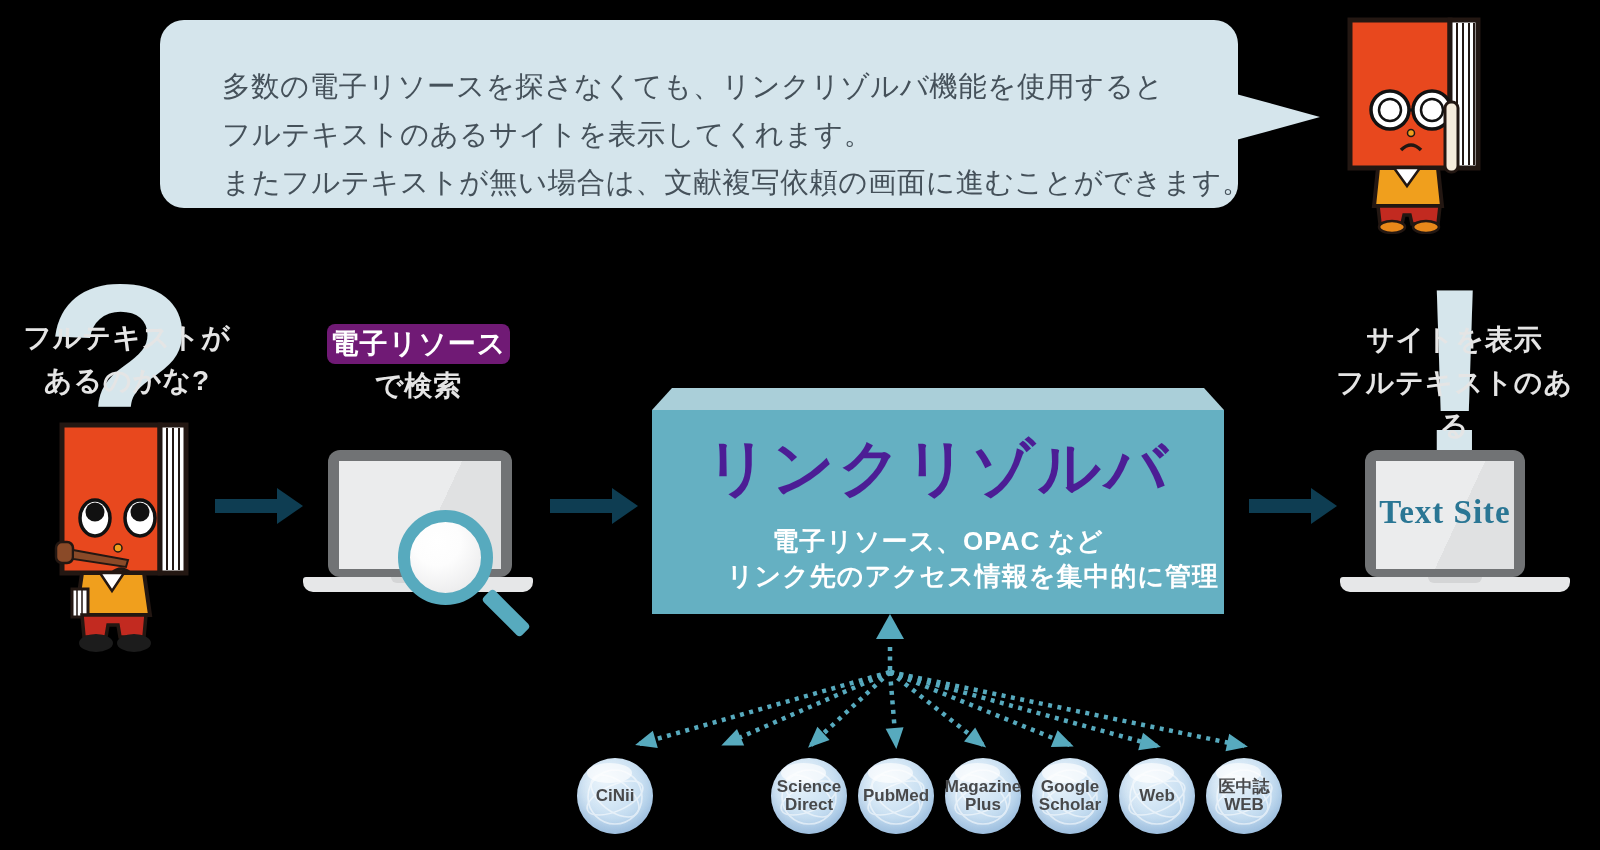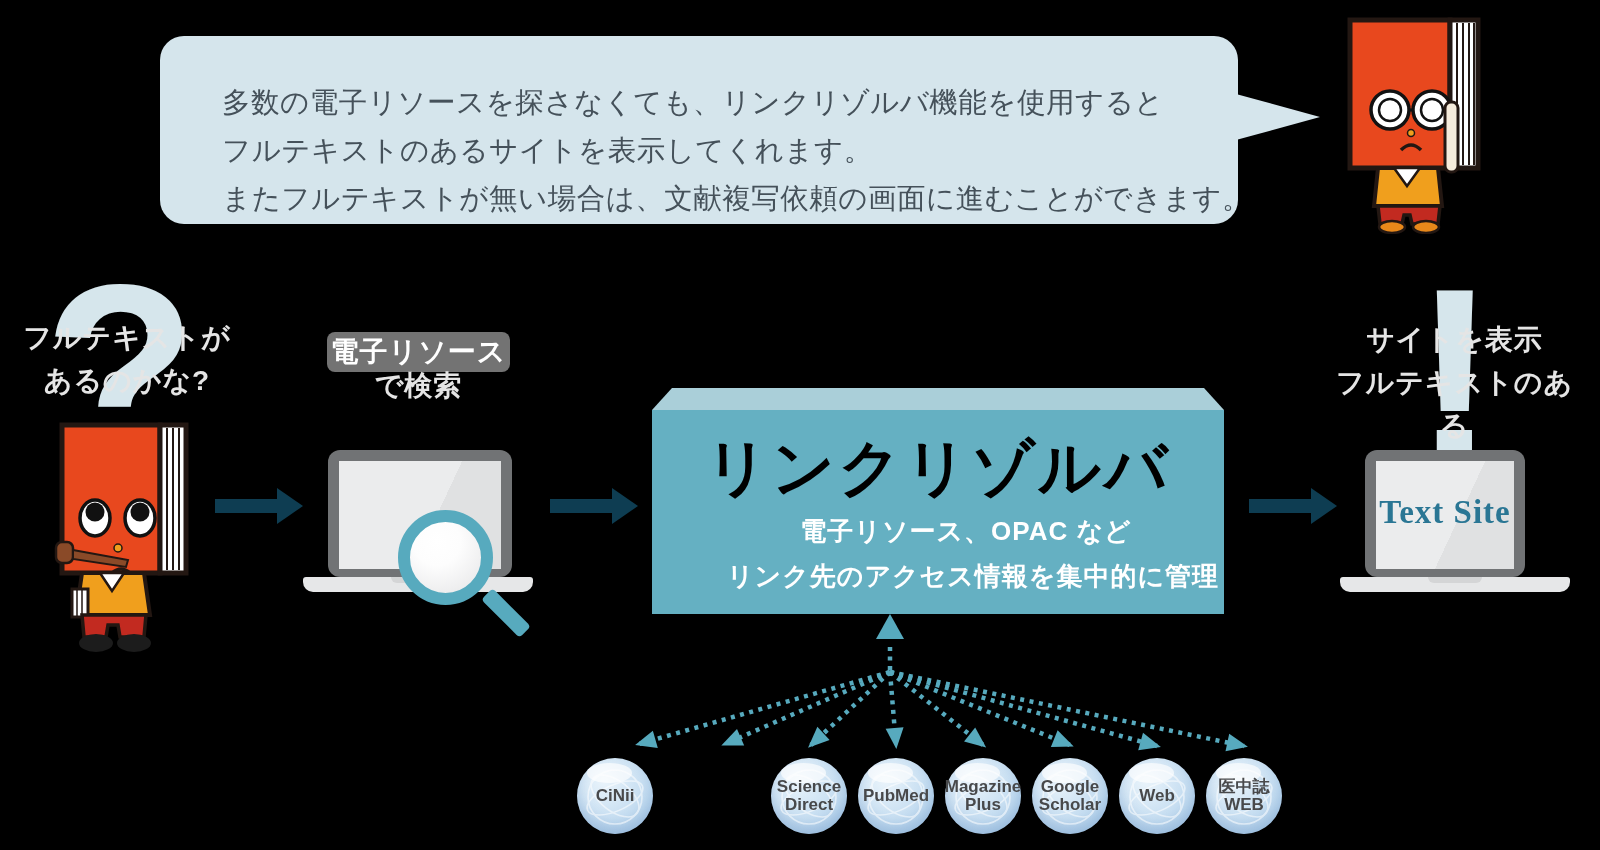--- a/index.html
+++ b/index.html
@@ -4,21 +4,21 @@
 <style>
   html,body{margin:0;padding:0;background:#000;}
   #stage{
     position:relative;width:1600px;height:850px;overflow:hidden;background:#000;
     font-family:"Liberation Sans","DejaVu Sans",sans-serif;
   }
   
   .bubble{
     position:absolute;left:160px;top:20px;width:1078px;height:188px;
     background:#d5e5ec;border-radius:24px;box-sizing:border-box;
-    padding:42px 60px 0 62px;z-index:2;margin-top:16px;
+    padding:42px 60px 0 62px;z-index:2;
   }
   .bubble-line{color:#45515a;font-size:28.5px;line-height:48px;font-weight:500;letter-spacing:.5px;white-space:nowrap;}
   .bubble-tail{
     position:absolute;left:1236px;top:94px;width:0;height:0;z-index:2;
     border-top:23px solid transparent;border-bottom:23px solid transparent;
     border-left:84px solid #d5e5ec;
   }
   
   .big-mark{
     position:absolute;z-index:1;color:#d6e6ec;font-size:250px;line-height:250px;
@@ -27,22 +27,22 @@
   
   .caption{position:absolute;z-index:4;color:#e5e5e5;font-weight:bold;font-size:28px;line-height:43px;text-align:center;letter-spacing:1px;}
   
   .solid-arrow{position:absolute;width:88px;height:36px;z-index:3;}
   .solid-arrow .shaft{position:absolute;left:0;top:11px;width:64px;height:14px;background:#0e3d52;}
   .solid-arrow .head{position:absolute;left:62px;top:0;width:0;height:0;
     border-top:18px solid transparent;border-bottom:18px solid transparent;border-left:26px solid #0e3d52;}
   
   .badge{
     position:absolute;left:327px;top:324px;width:183px;height:40px;z-index:3;
-    background:#737373;border-radius:8px;color:#fff;font-size:28px;font-weight:bold;
-    display:flex;align-items:center;justify-content:center;letter-spacing:1px;margin-top:8px;
+    background:#701a75;border-radius:8px;color:#fff;font-size:28px;font-weight:bold;
+    display:flex;align-items:center;justify-content:center;letter-spacing:1px;
   }
   
   .laptop{position:absolute;z-index:2;}
   .lap-screen{position:absolute;background:#717375;border-radius:12px;}
   .lap-inner{position:absolute;left:11px;top:11px;right:11px;bottom:8px;
     background:linear-gradient(295deg,#e0e1e2 42%,#ebeced 42%);}
   .lap-base{position:absolute;background:#e6e7e8;border-radius:3px 3px 10px 10px;}
   .lap-base .notch{position:absolute;left:50%;top:0;transform:translateX(-50%);width:54px;height:6px;background:#d4d5d6;border-radius:0 0 6px 6px;}
   .screen-label{position:absolute;width:100%;text-align:center;color:#2a7694;font-weight:bold;font-size:33px;letter-spacing:1px;}
   
@@ -55,24 +55,24 @@
     position:absolute;left:498px;top:586px;width:16px;height:54px;z-index:4;
     background:#57aabe;border-radius:4px;transform:rotate(-45deg);
   }
   
   .box-top{
     position:absolute;left:652px;top:388px;width:572px;height:22px;z-index:2;
     background:#aacfd9;
     clip-path:polygon(20px 0,552px 0,100% 100%,0 100%);
   }
   .box-front{position:absolute;left:652px;top:410px;width:572px;height:204px;z-index:2;background:#65b0c2;}
-  .box-title{position:absolute;left:0;top:16px;width:100%;text-align:center;color:#000000;
+  .box-title{position:absolute;left:0;top:16px;width:100%;text-align:center;color:#4c1d95;
     font-size:62px;font-weight:bold;letter-spacing:3px;}
   .box-sub{position:absolute;left:0;width:100%;text-align:center;color:#fff;font-size:26px;font-weight:bold;letter-spacing:1px;}
-  .box-sub.s1{top:104px;padding-left:28px;}
+  .box-sub.s1{top:114px;}
   .box-sub.s2{top:149px;margin-left:35px;}
   
   .rays{position:absolute;left:560px;top:598px;width:740px;height:165px;z-index:1;}
   
   .db-circle{
     position:absolute;top:758px;width:76px;height:76px;border-radius:50%;z-index:2;
     background:radial-gradient(circle at 36% 30%,#eaf4fb 0%,#cde2f3 45%,#a5c9e8 100%);
     box-shadow:inset 0 -8px 12px rgba(110,150,195,.35);
     display:flex;flex-direction:column;align-items:center;justify-content:center;
   }

